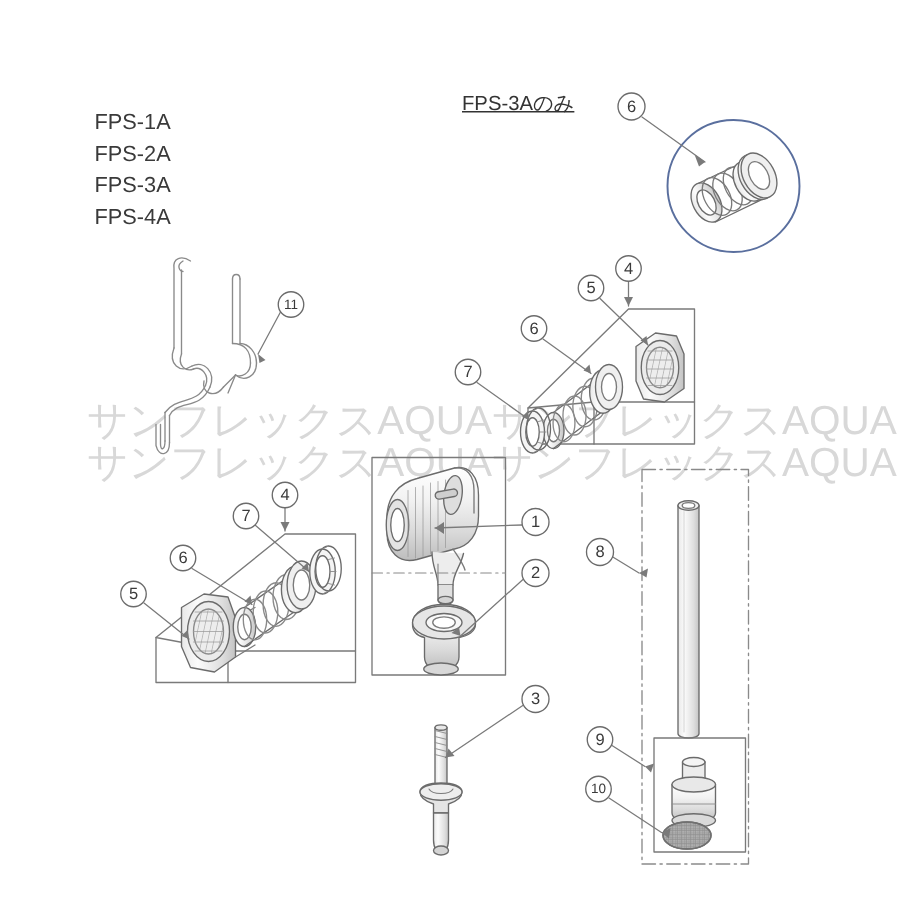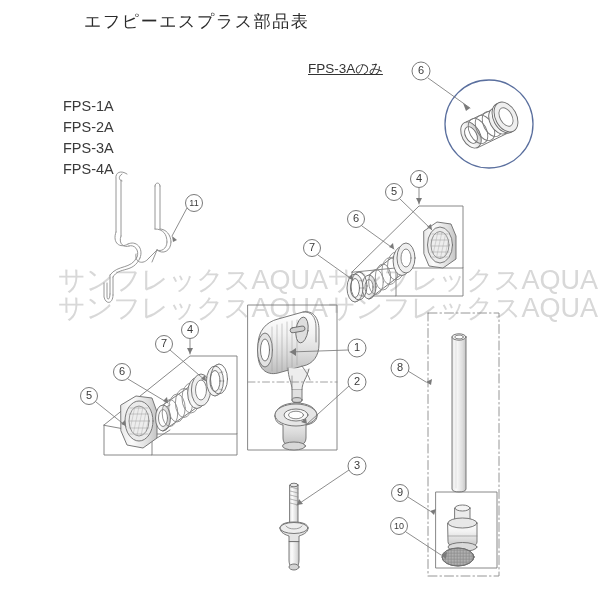--- a/index.html
+++ b/index.html
@@ -31,21 +31,20 @@
     letter-spacing: 1.5px;
     white-space: nowrap;
   }
   .model-list {
     position: absolute;
     left: 63px;
     top: 72px;
     font-size: 14.5px;
     color: #3a3a3a;
     line-height: 21px;
-    margin-top: 24px;
   }
   .model-list div { white-space: nowrap; }
   .note-text {
     position: absolute;
     left: 308px;
     top: 60px;
     font-size: 13.5px;
     color: #333333;
     white-space: nowrap;
     text-decoration: underline;
@@ -397,21 +396,20 @@
           <circle cx="122" cy="372" r="8.5" fill="#ffffff" stroke="#6b6b6b" stroke-width="0.9"></circle>
           <text x="122" y="372.5" text-anchor="middle" dominant-baseline="middle" font-family="&quot;Liberation Sans&quot;, sans-serif" font-size="11" fill="#3a3a3a">6</text>
         </g>
         <g>
           <circle cx="89" cy="396" r="8.5" fill="#ffffff" stroke="#6b6b6b" stroke-width="0.9"></circle>
           <text x="89" y="396.5" text-anchor="middle" dominant-baseline="middle" font-family="&quot;Liberation Sans&quot;, sans-serif" font-size="11" fill="#3a3a3a">5</text>
         </g>
       </g>
   </svg>
 
-  <div class="title-text">エフピーエスプラス部品表</div>
 
   <div class="model-list">
     <div>FPS-1A</div>
     <div>FPS-2A</div>
     <div>FPS-3A</div>
     <div>FPS-4A</div>
   </div>
 
   <div class="note-text">FPS-3Aのみ</div>
 

